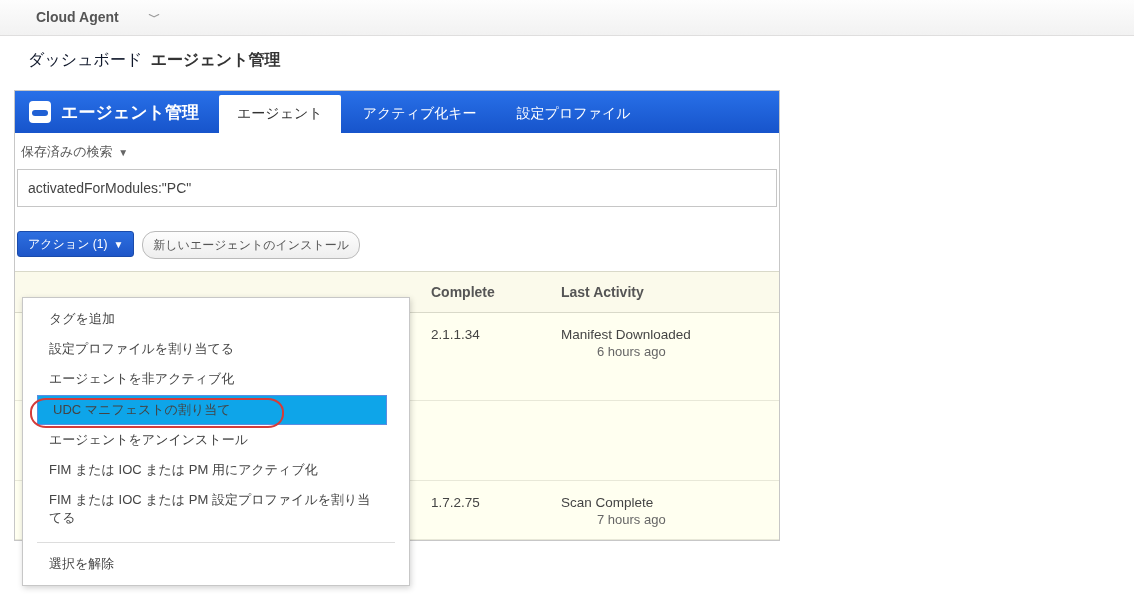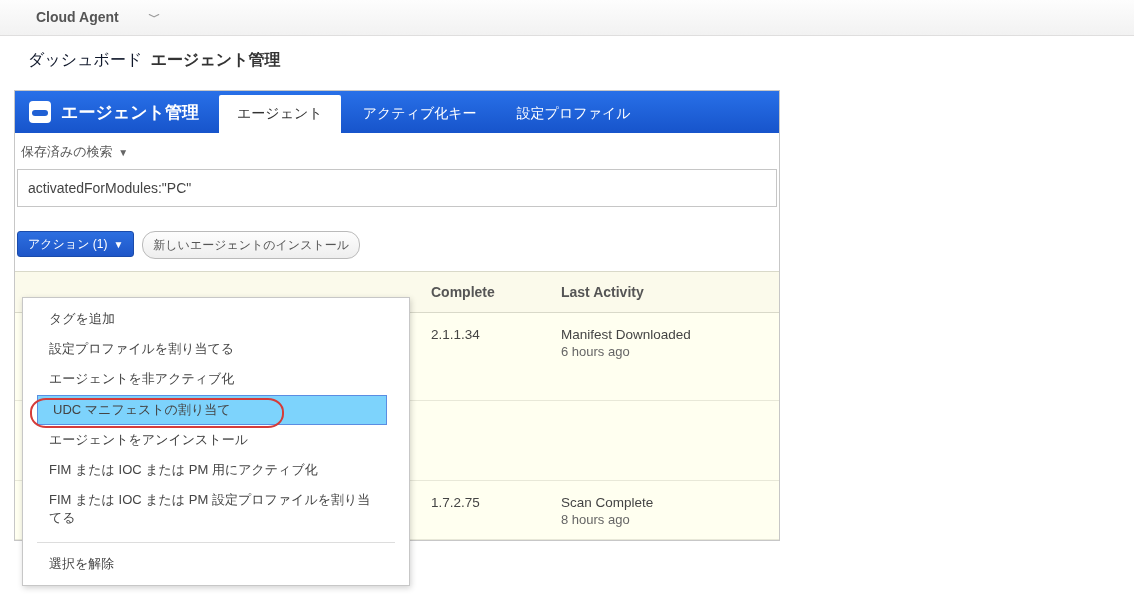--- a/index.html
+++ b/index.html
@@ -174,21 +174,21 @@
 .host-name { color: #1756c9; font-weight: 700; font-size: 14.5px; }
 .host-sub  { color: #888; font-size: 13px; margin-top: 2px; }
 .os-badge {
   display: inline-block;
   width: 14px; height: 16px;
   margin: 0 4px 0 4px;
   position: relative;
   vertical-align: -2px;
 }
 .os-badge svg { width: 14px; height: 16px; }
-.la-sub { color: #666; font-size: 13px; margin-top: 2px; }
+.la-sub { color: #666; font-size: 13px; margin-top: 2px; margin-left: 36px; }
 
 
 .dropdown {
   position: absolute;
   left: 22px;
   top: 297px;
   width: 388px;
   background: #fff;
   border: 1px solid #c7c7c7;
   box-shadow: 1px 2px 6px rgba(0,0,0,0.18);
@@ -196,21 +196,21 @@
   z-index: 20;
 }
 .dd-item {
   padding: 6px 26px;
   font-size: 13px;
   color: #444;
   cursor: pointer;
   line-height: 1.4;
 }
 .dd-item.highlight {
-  background: #7dd3fc;
+  background: #0ea5e9;
   outline: 1px solid #5a8de2;
   outline-offset: -1px;
   margin: 0 22px 0 14px;
   padding: 6px 12px 6px 16px;
 }
 .dd-sep { border-top: 1px solid #ddd; margin: 8px 14px 6px 14px; }
 
 
 .red-ring {
   position: absolute;
@@ -318,21 +318,21 @@
               </svg>
           </span>
           <span>Mac OS X 10.…</span>
           <div class="host-sub">172.17.25.63, 0:0:…</div>
         </td>
         <td class="col-ver">
           <span>1.7.2.75</span>
         </td>
         <td class="col-act">
           <div>Scan Complete</div>
-          <div class="la-sub">8 hours ago</div>
+          <div class="la-sub">7 hours ago</div>
         </td>
       </tr>
     </tbody>
   </table>
 </div>
 
 <div class="dropdown">
   <div class="dd-item">タグを追加</div>
   <div class="dd-item">設定プロファイルを割り当てる</div>
   <div class="dd-item">エージェントを非アクティブ化</div>

